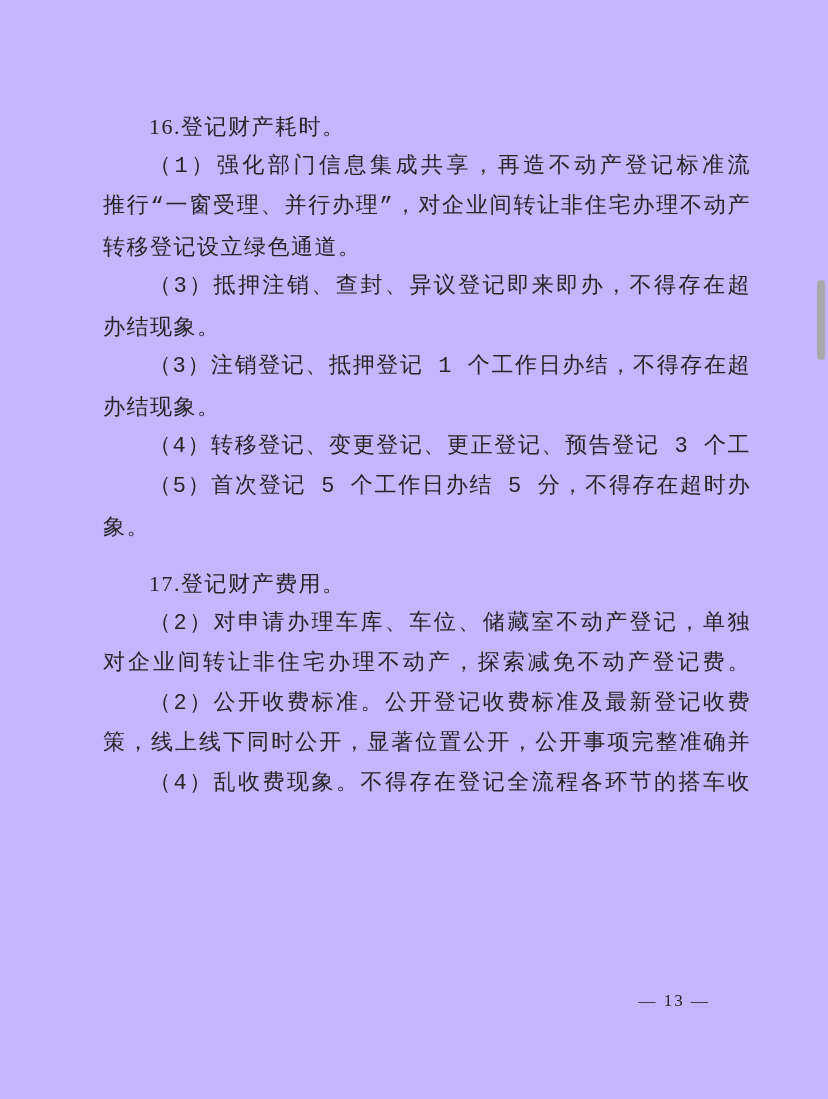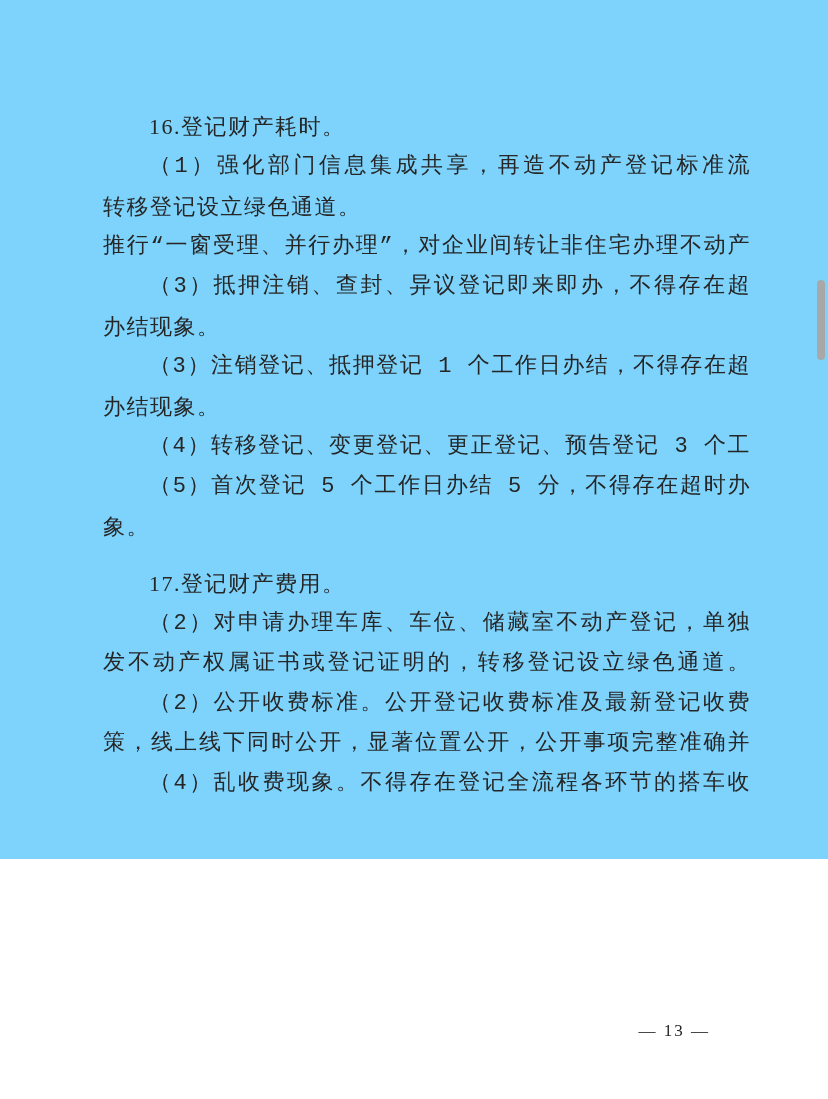--- a/index.html
+++ b/index.html
@@ -8,22 +8,22 @@
     width: 828px;
     height: 1099px;
     position: relative;
     overflow: hidden;
     font-family: "Liberation Serif", "DejaVu Serif", serif;
   }
   .page {
     position: absolute;
     left: 0; top: 0;
     width: 828px;
-    height: 859px;
-    background: #7dd3fc;
+    height: 1099px;
+    background: #c4b5fd;
   }
   .text-block {
     position: absolute;
     left: 103px;
     top: 107px;
     width: 648px;
     color: #262626;
     font-size: 22px;
     letter-spacing: 1.5px;
   }
@@ -36,21 +36,21 @@
   .line.justify {
     white-space: normal;
     text-align: justify;
     text-align-last: justify;
     overflow: hidden;
     font-family: Liberation Mono, monospace;
   }
   .line.space-before { margin-top: 17px; }
   .page-number {
     position: absolute;
-    top: 1020px;
+    top: 990px;
     right: 118px;
     font-size: 17px;
     letter-spacing: 2px;
     color: #262626;
     line-height: 22px;
   }
   .scrollbar-thumb {
     position: absolute;
     right: 3px;
     top: 280px;
@@ -60,31 +60,31 @@
     border-radius: 4px;
   }
 </style>
 </head>
 <body>
 
 <div class="page">
   <div class="text-block" id="text-block">
       <div class="line indent">16.登记财产耗时。</div>
       <div class="line indent justify">（1）强化部门信息集成共享，再造不动产登记标准流程，</div>
+      <div class="line justify">推行“一窗受理、并行办理”，对企业间转让非住宅办理不动产</div>
       <div class="line">转移登记设立绿色通道。</div>
-      <div class="line justify">推行“一窗受理、并行办理”，对企业间转让非住宅办理不动产</div>
       <div class="line indent justify">（3）抵押注销、查封、异议登记即来即办，不得存在超时</div>
       <div class="line">办结现象。</div>
       <div class="line indent justify">（3）注销登记、抵押登记 1 个工作日办结，不得存在超时</div>
       <div class="line">办结现象。</div>
       <div class="line indent justify">（4）转移登记、变更登记、更正登记、预告登记 3 个工作</div>
       <div class="line indent justify">（5）首次登记 5 个工作日办结 5 分，不得存在超时办结现</div>
       <div class="line">象。</div>
       <div class="line indent space-before">17.登记财产费用。</div>
       <div class="line indent justify">（2）对申请办理车库、车位、储藏室不动产登记，单独核</div>
-      <div class="line justify">发不动产权属证书或登记证明的，转移登记设立绿色通道。</div>
+      <div class="line justify">对企业间转让非住宅办理不动产，探索减免不动产登记费。</div>
       <div class="line indent justify">（2）公开收费标准。公开登记收费标准及最新登记收费政</div>
       <div class="line justify">策，线上线下同时公开，显著位置公开，公开事项完整准确并及</div>
       <div class="line indent justify">（4）乱收费现象。不得存在登记全流程各环节的搭车收费，</div>
     </div>
   <div class="page-number">— 13 —</div>
   <div class="scrollbar-thumb"></div>
 </div>
 
 </body></html>

